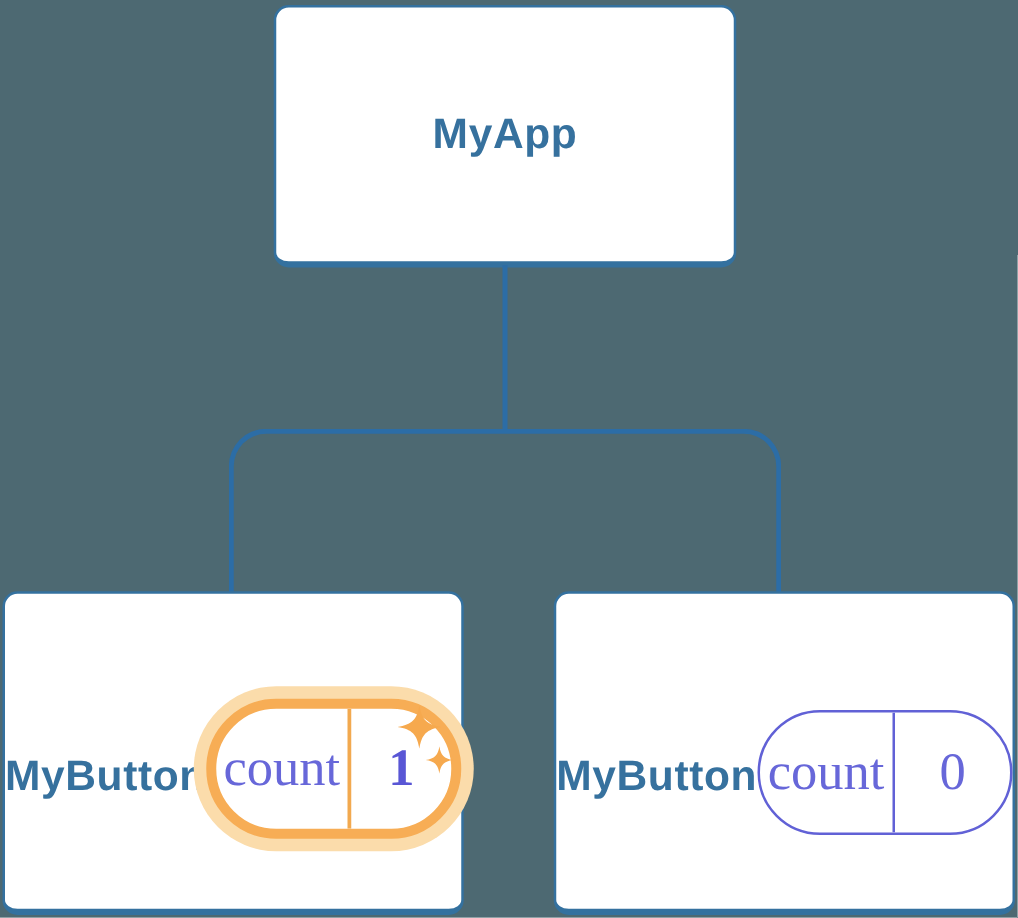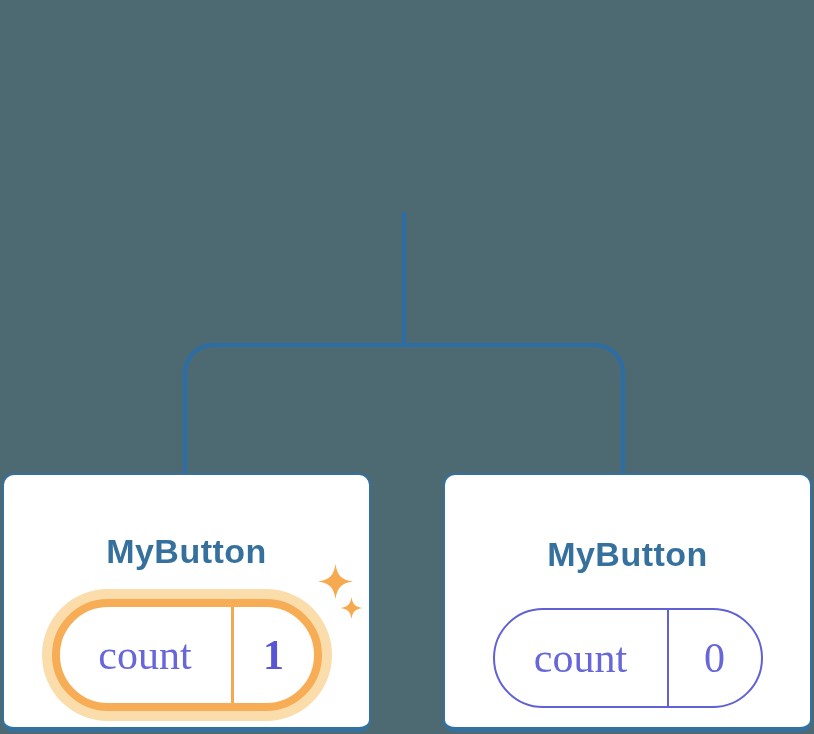--- a/index.html
+++ b/index.html
@@ -27,21 +27,21 @@
     border-radius: 12px;
   }
   .node-root {
     left: 219px; top: 4px;
     width: 370px; height: 210px;
     display: flex; align-items: center; justify-content: center;
   }
   .node-child {
     top: 473px;
     width: 369px; height: 259px;
-    display: flex; flex-direction: column; align-items: center; justify-content: center;
+    display: flex; align-items: center;
   }
   .node-child-left  { left: 2px; }
   .node-child-right { left: 443px; }
 
   .node-label {
     color: #36719e;
     font-size: 34px;
     font-weight: 700;
     letter-spacing: 0.5px;
   }
@@ -103,20 +103,23 @@
   
   .sparkle { position: absolute; }
   .sparkle-large { left: 313px; top: 89px;  width: 37px; height: 35px; }
   .sparkle-small { left: 336px; top: 122px; width: 23px; height: 22px; }
 </style>
 </head>
 <body>
 
 <div class="canvas">
 
+  <div class="node node-root">
+    <span class="node-label">MyApp</span>
+  </div>
 
   <div class="stem"></div>
   <div class="bracket"></div>
 
   <div class="node node-child node-child-left">
     <span class="node-label">MyButton</span>
     <div class="pill pill-highlighted">
       <span class="pill-name">count</span>
       <span class="pill-divider"></span>
       <span class="pill-value">1</span>

